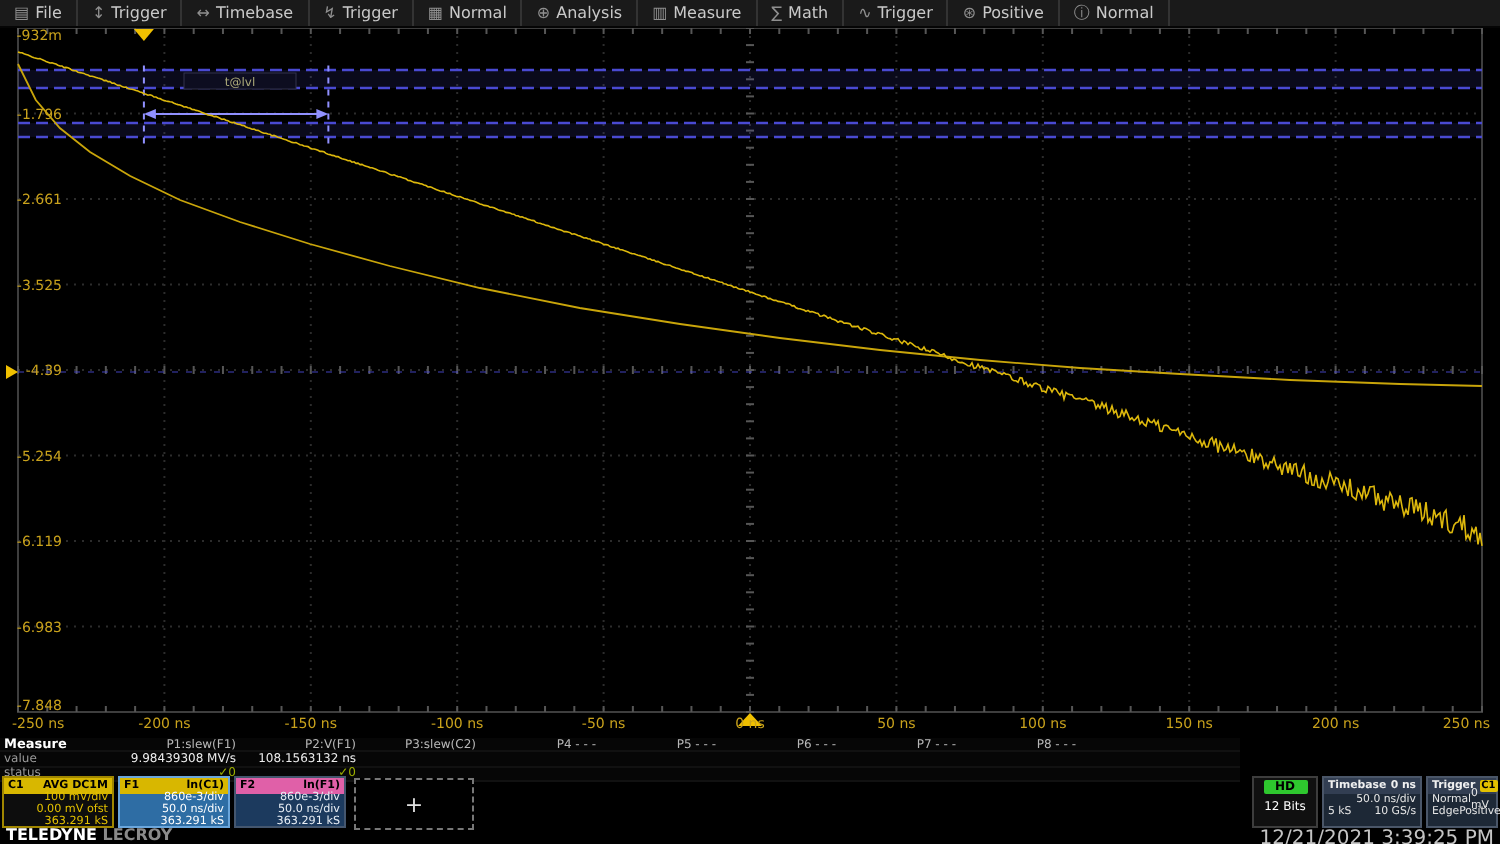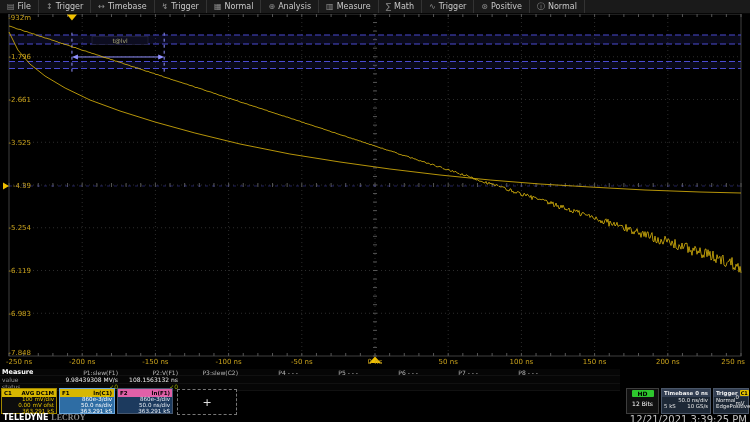--- a/index.html
+++ b/index.html
@@ -43,21 +43,21 @@
            font-size:5.4px;font-weight:bold;color:#f0f0f0;gap:2px;}
   .boxhead .sp{margin-left:auto;}
   .boxline{display:flex;height:6px;align-items:center;padding:0 2px;font-size:5.4px;color:#e6e6e6;}
   .boxline.r{justify-content:flex-end;}
   .boxline.sb{justify-content:space-between;}
   .chip{display:inline-block;padding:0 1px;font-size:5px;font-weight:bold;border-radius:1px;color:#000;line-height:6px;}
   .chip-c1{background:#e3c100;}
   
   .brand{position:absolute;left:3px;top:413px;font-size:8px;font-weight:bold;z-index:5;}
   .brand .b1{color:#ffffff;}
-  .brand .b2{color:#8a8a8a;font-family:Liberation Serif, serif;}
+  .brand .b2{color:#8a8a8a;}
   .datetime{position:absolute;right:3px;top:414px;font-size:10px;color:#c4c4c4;z-index:5;}
 </style>
 </head>
 <body>
 
 <div class="screen">
 
   <div class="menubar" id="menubar">
       <div class="menu-item">
         <span class="mi">▤</span>

